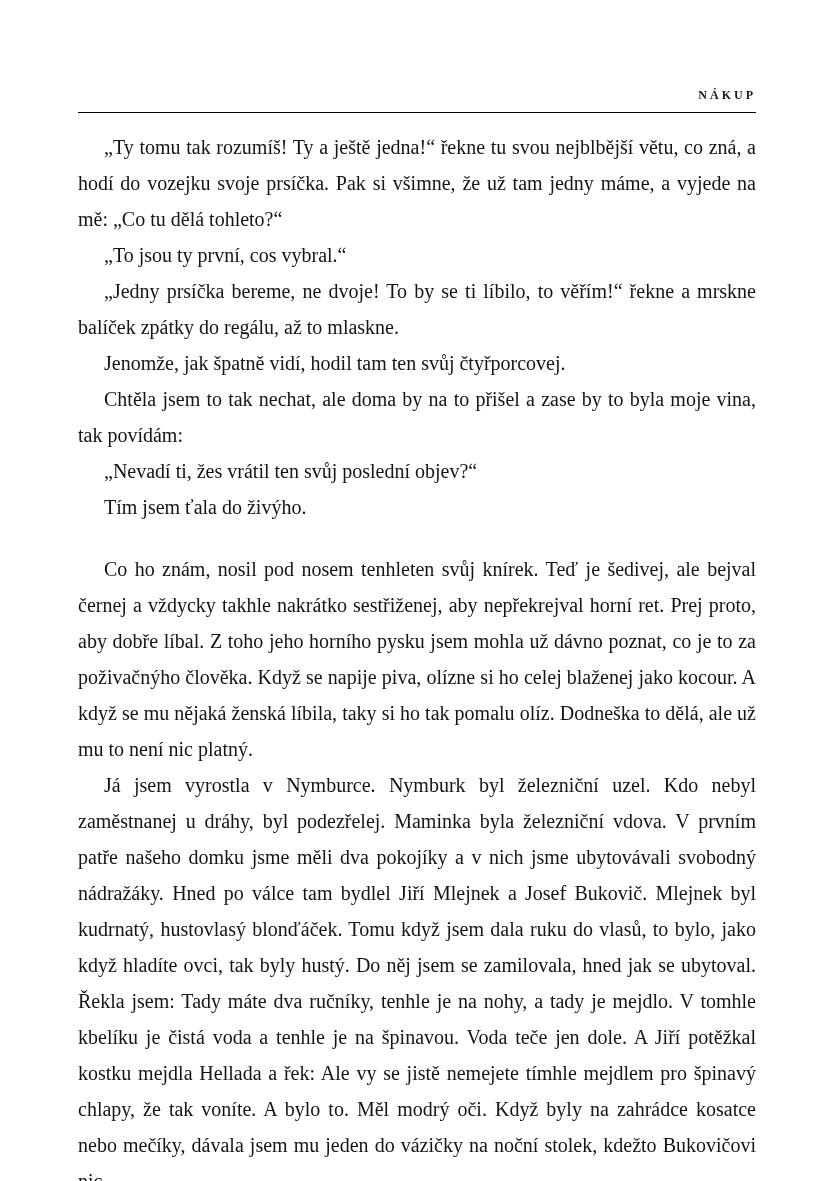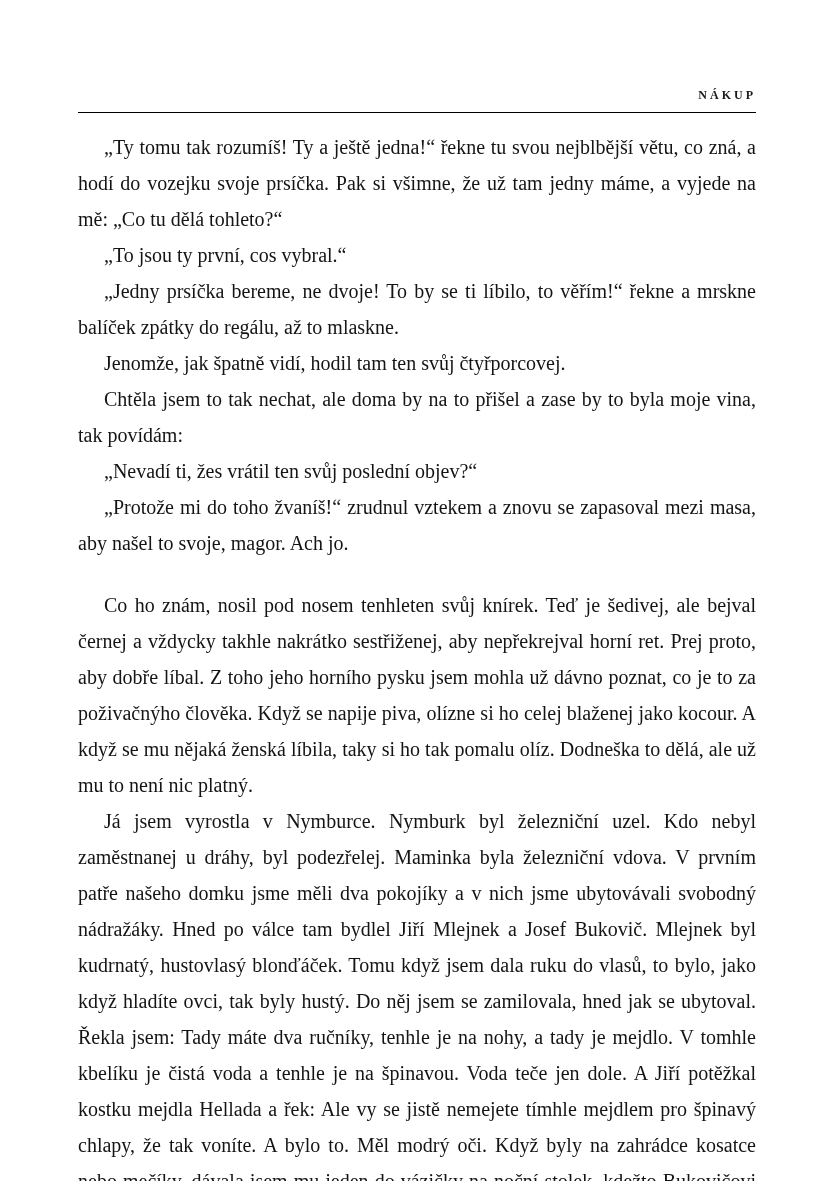--- a/index.html
+++ b/index.html
@@ -59,19 +59,19 @@
 <div class="page">
   <div class="running-head">NÁKUP</div>
   <div class="rule"></div>
   <div class="body-text">
       <p class="para">„Ty tomu tak rozumíš! Ty a ještě jedna!“ řekne tu svou nejblbější větu, co zná, a hodí do vozejku svoje prsíčka. Pak si všimne, že už tam jedny máme, a vyjede na mě: „Co tu dělá tohleto?“</p>
       <p class="para">„To jsou ty první, cos vybral.“</p>
       <p class="para">„Jedny prsíčka bereme, ne dvoje! To by se ti líbilo, to věřím!“ řekne a mrskne balíček zpátky do regálu, až to mlaskne.</p>
       <p class="para">Jenomže, jak špatně vidí, hodil tam ten svůj čtyřporcovej.</p>
       <p class="para">Chtěla jsem to tak nechat, ale doma by na to přišel a zase by to byla moje vina, tak povídám:</p>
       <p class="para">„Nevadí ti, žes vrátil ten svůj poslední objev?“</p>
-      <p class="para">„Protože mi do toho žvaníš!“ zrudnul vztekem a znovu se zapasoval mezi masa, aby našel to svoje, magor. Ach jo.</p>
+      <p class="para">Tím jsem ťala do živýho.</p>
       <p class="para section-break">Co ho znám, nosil pod nosem tenhleten svůj knírek. Teď je šedivej, ale bejval černej a vždycky takhle nakrátko sestřiženej, aby nepřekrejval horní ret. Prej proto, aby dobře líbal. Z toho jeho horního pysku jsem mohla už dávno poznat, co je to za poživačnýho člověka. Když se napije piva, olízne si ho celej blaženej jako kocour. A když se mu nějaká ženská líbila, taky si ho tak pomalu olíz. Dodneška to dělá, ale už mu to není nic platný.</p>
       <p class="para">Já jsem vyrostla v Nymburce. Nymburk byl železniční uzel. Kdo nebyl zaměstnanej u dráhy, byl podezřelej. Maminka byla železniční vdova. V prvním patře našeho domku jsme měli dva pokojíky a v nich jsme ubytovávali svobodný nádražáky. Hned po válce tam bydlel Jiří Mlejnek a Josef Bukovič. Mlejnek byl kudrnatý, hustovlasý blonďáček. Tomu když jsem dala ruku do vlasů, to bylo, jako když hladíte ovci, tak byly hustý. Do něj jsem se zamilovala, hned jak se ubytoval. Řekla jsem: Tady máte dva ručníky, tenhle je na nohy, a tady je mejdlo. V tomhle kbelíku je čistá voda a tenhle je na špinavou. Voda teče jen dole. A Jiří potěžkal kostku mejdla Hellada a řek: Ale vy se jistě nemejete tímhle mejdlem pro špinavý chlapy, že tak voníte. A bylo to. Měl modrý oči. Když byly na zahrádce kosatce nebo mečíky, dávala jsem mu jeden do vázičky na noční stolek, kdežto Bukovičovi nic.</p>
     </div>
   <div class="rule footer-rule"></div>
   <div class="folio">/ 27 /</div>
 </div>
 
 </body></html>

